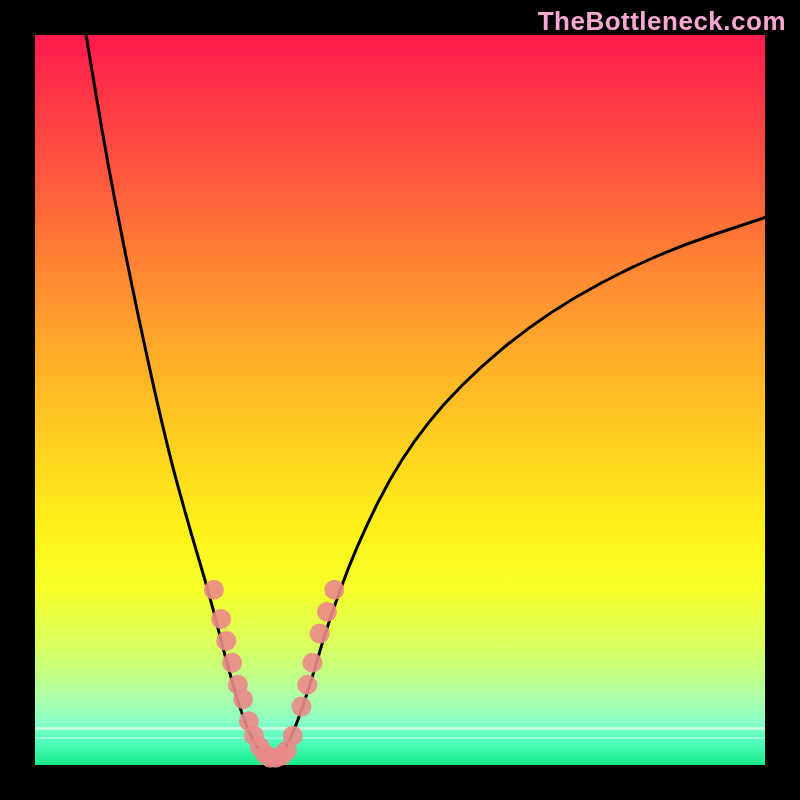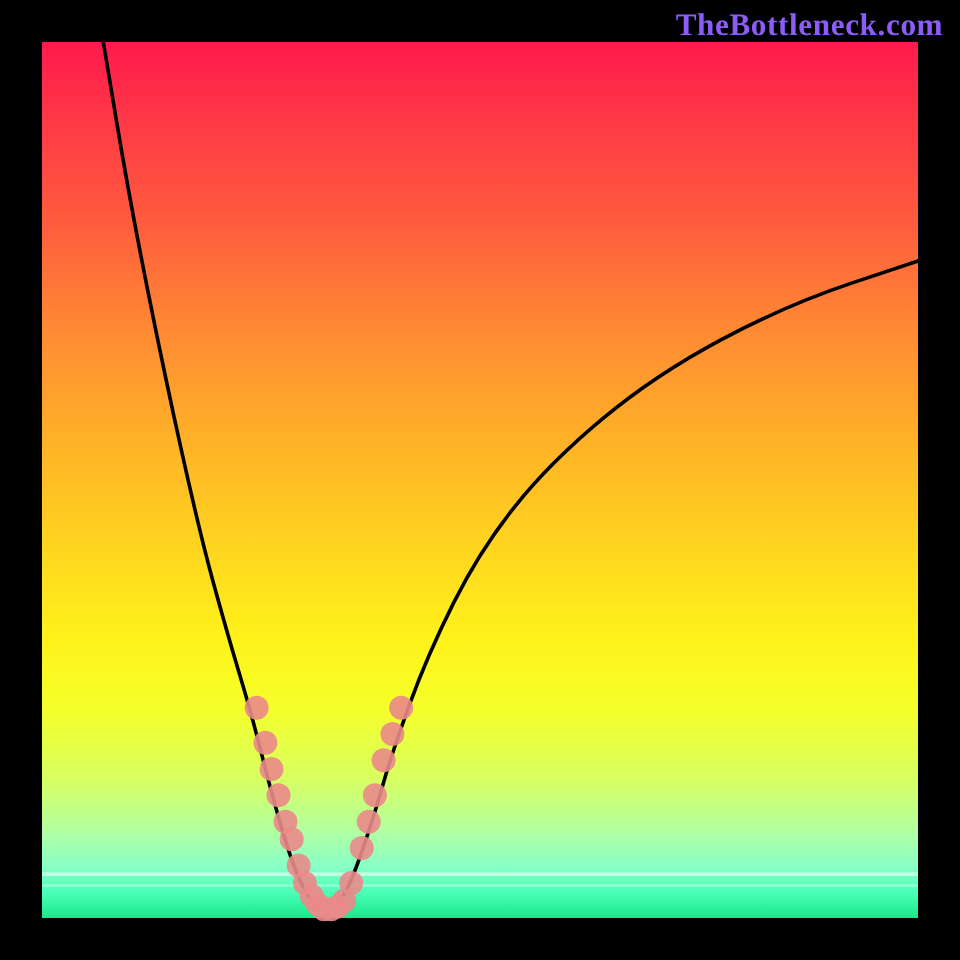--- a/index.html
+++ b/index.html
@@ -54,24 +54,24 @@
     left: 0;
     right: 0;
     bottom: 26px;
     height: 2px;
     background: rgba(255,255,255,0.35);
   }
   .brand {
     position: absolute;
     top: 6px;
     right: 14px;
-    font-family: Liberation Serif, serif;
+    font-family: Liberation Sans, sans-serif;
     font-size: 26px;
     font-weight: bold;
-    color: #8b5cf6;
+    color: #f9a8d4;
     letter-spacing: 0.5px;
   }
   svg.curve {
     position: absolute;
     top: 0;
     left: 0;
     width: 730px;
     height: 730px;
     overflow: visible;
   }

